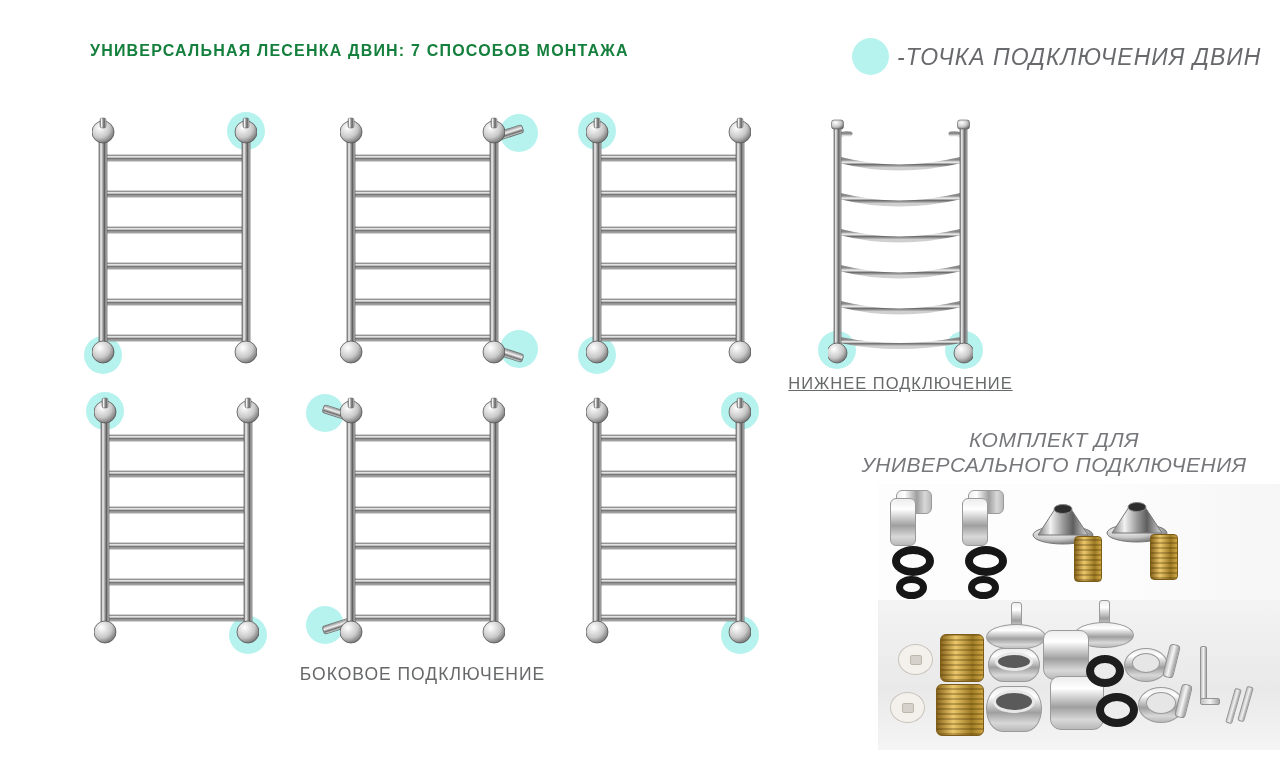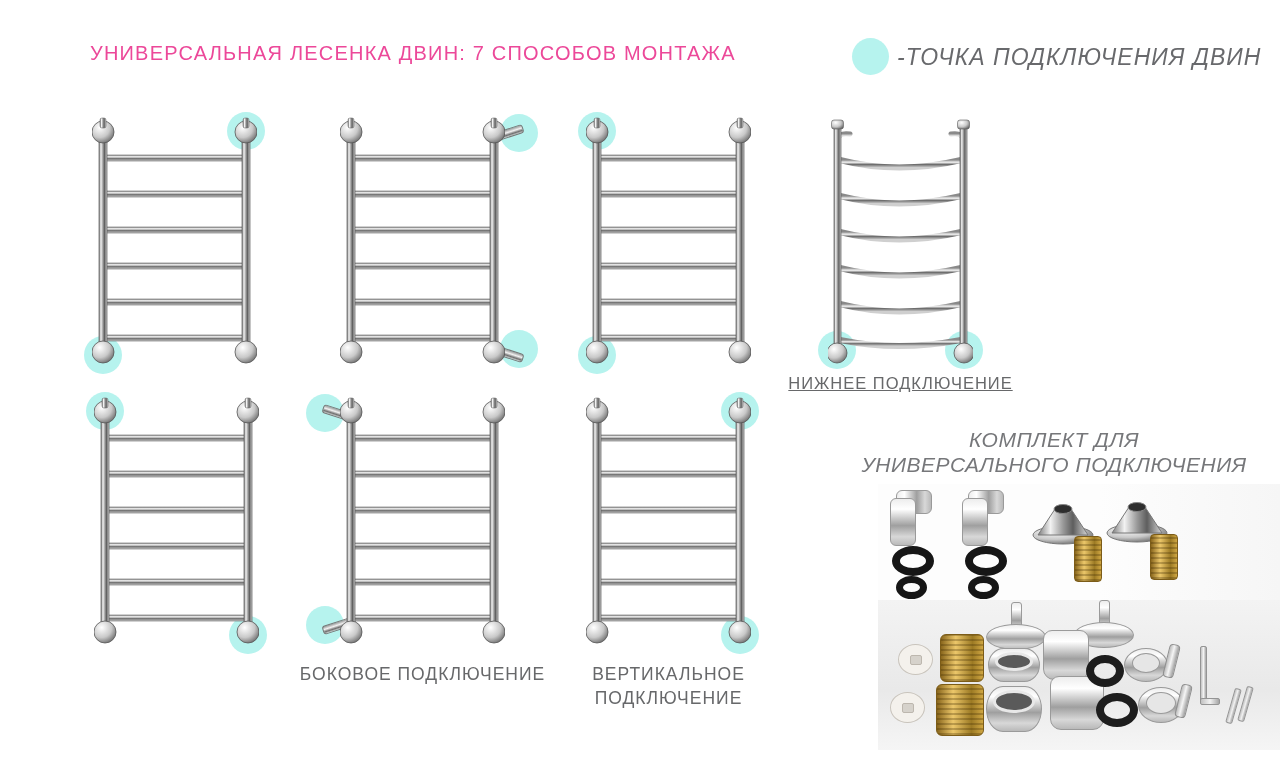--- a/index.html
+++ b/index.html
@@ -6,21 +6,21 @@
   body{
     width:1280px;height:768px;position:relative;overflow:hidden;
     background:#ffffff;
     font-family:"Liberation Sans","DejaVu Sans",sans-serif;
   }
   .abs{position:absolute;}
 
   
   #page-title{
     left:90px;top:42px;width:760px;
-    font-size:20px;font-weight:normal;color:#ec4899;letter-spacing:1.2px;
+    font-size:16px;font-weight:bold;color:#15803d;letter-spacing:1.2px;
   }
   #legend-marker{
     left:852px;top:38px;width:37px;height:37px;border-radius:50%;
   }
   #legend-label{
     left:897px;top:44px;width:380px;
     font-size:23px;font-style:italic;color:#68696c;letter-spacing:1px;white-space:nowrap;
   }
 
   
@@ -232,21 +232,20 @@
 
 <div class="ladder" style="left:586px;top:392px;">
 
   <span class="cp cp-top-right" style="display: block; background: rgb(182, 243, 238);"></span>
 
   <span class="cp cp-bottom-right" style="display: block; background: rgb(182, 243, 238);"></span>
 
   <svg class="rail" width="165" height="255">
       <use href="#rail-straight"></use>
     </svg>
-  <div class="ladder-label">ВЕРТИКАЛЬНОЕ ПОДКЛЮЧЕНИЕ</div>
 </div>
 
 <div id="kit-title" class="abs">КОМПЛЕКТ ДЛЯ
 УНИВЕРСАЛЬНОГО ПОДКЛЮЧЕНИЯ</div>
 
 <div id="kit-photo-top" class="photo">
   <div class="part" style="left:12px;top:6px;">
     <div class="part elbow-h chromeH" style="left:6px;top:0;"></div>
     <div class="part elbow-v chrome" style="left:0;top:8px;"></div>
   </div>

